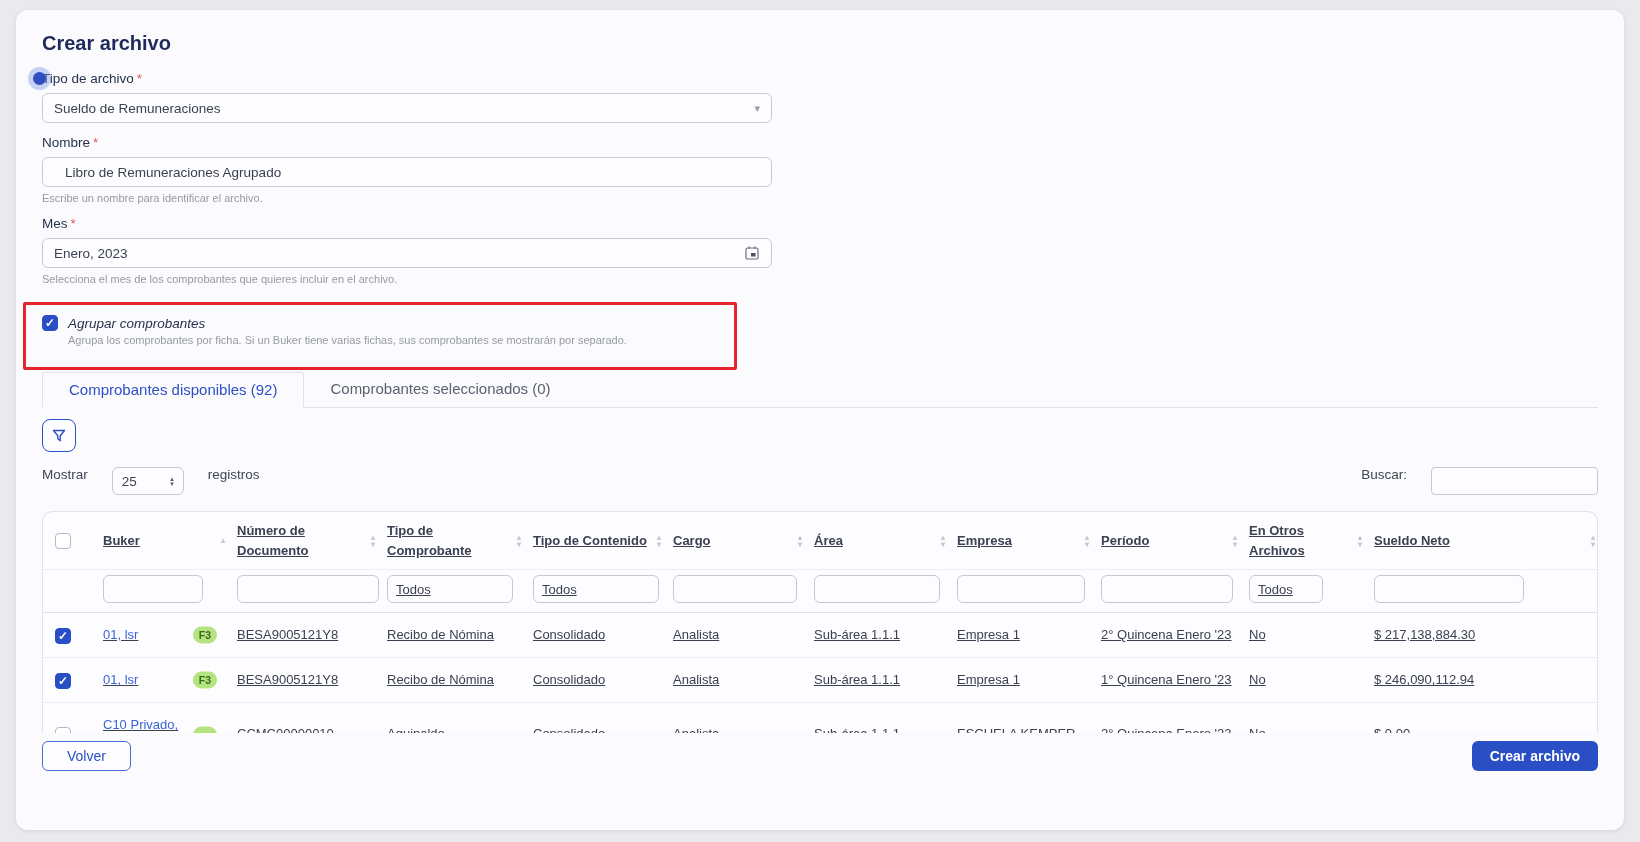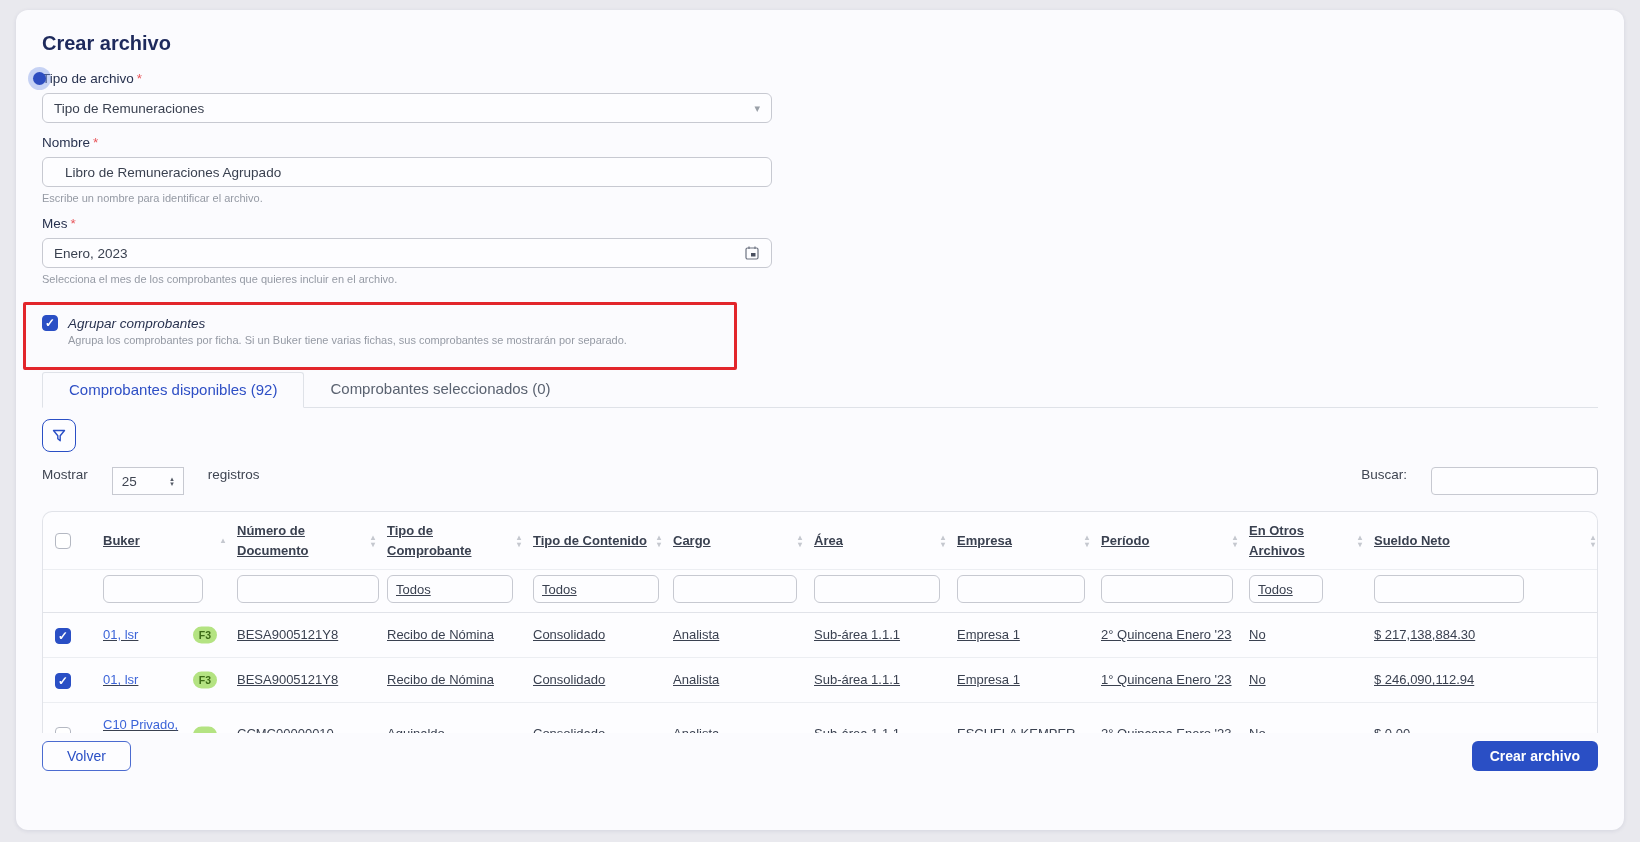--- a/index.html
+++ b/index.html
@@ -89,21 +89,21 @@
 
   .filter-btn {
     margin-top:11px; width:34px; height:33px;
     border:1px solid #2a4fc5; border-radius:8px; background:#fdfdff;
     display:flex; align-items:center; justify-content:center;
   }
 
   .controls-row { display:flex; justify-content:space-between; align-items:center; margin:15px 0 16px 0; }
   .controls-left, .controls-right { display:flex; align-items:flex-start; gap:24px; font-size:13.5px; color:#3f4552; }
   .page-size {
-    width:72px; height:28px; border:1px solid #c7c9d1; border-radius:0; background:#fdfdff;
+    width:72px; height:28px; border:1px solid #c7c9d1; border-radius:6px; background:#fdfdff;
     display:flex; align-items:center; justify-content:space-between; padding:0 9px; font-size:13.5px;
   }
   .updown { display:flex; flex-direction:column; line-height:5px; font-size:7px; color:#555b66; }
   .search-input {
     width:167px; height:28px; border:1px solid #c7c9d1; border-radius:4px; background:#fdfdff;
     padding:0 8px; font-family:"Liberation Sans",sans-serif; font-size:13px;
   }
 
   
   .table-wrap {
@@ -147,21 +147,21 @@
 <div class="card">
 
   <h1 class="page-title">Crear archivo</h1>
 
   <div class="field">
     <div class="label-row">
       <span class="click-dot"></span>
       <label><span>Tipo de archivo</span><span class="req">*</span></label>
     </div>
     <div class="select-box">
-      <span>Tipo de Remuneraciones</span>
+      <span>Sueldo de Remuneraciones</span>
       <span class="caret-down">▾</span>
     </div>
   </div>
 
   <div class="field">
     <div class="label-row">
       <label><span>Nombre</span><span class="req">*</span></label>
     </div>
     <input class="text-input" value="Libro de Remuneraciones Agrupado" style="">
     <div class="hint">Escribe un nombre para identificar el archivo.</div>

